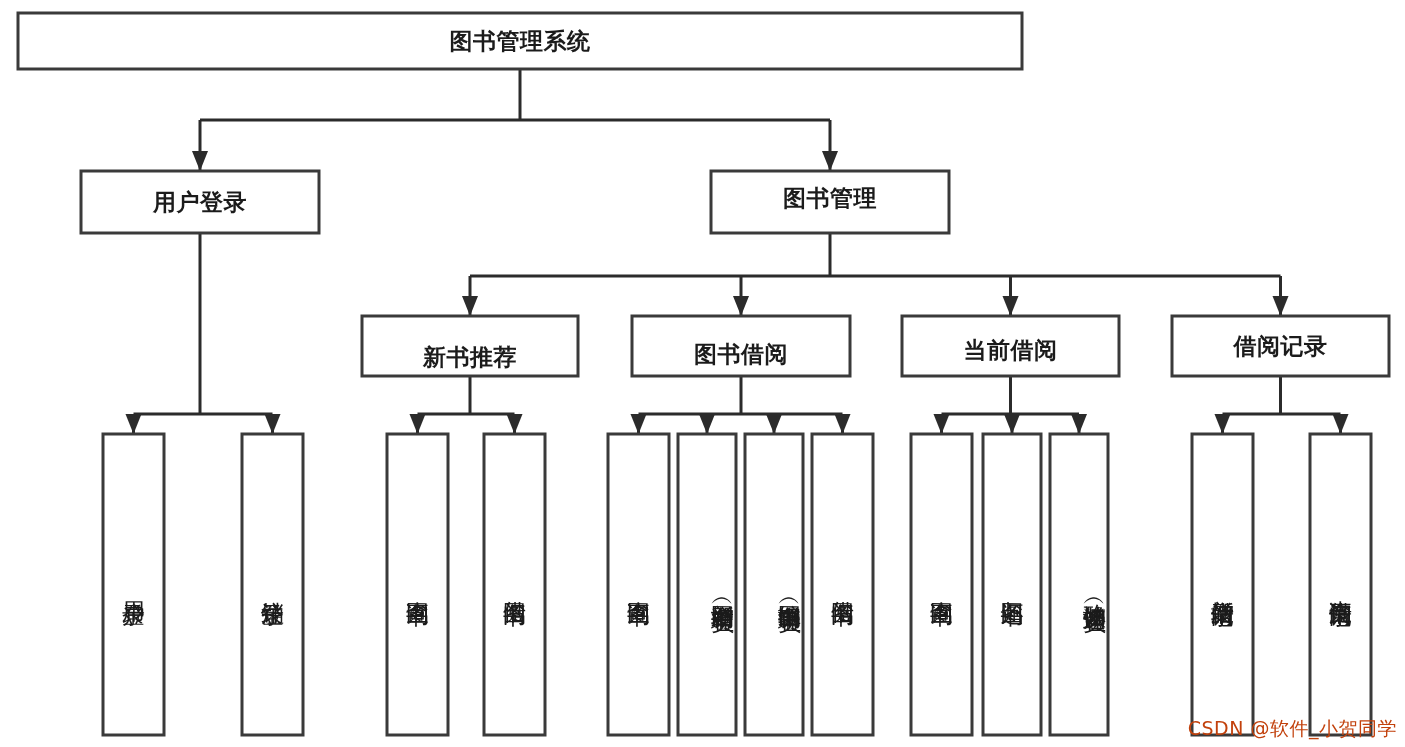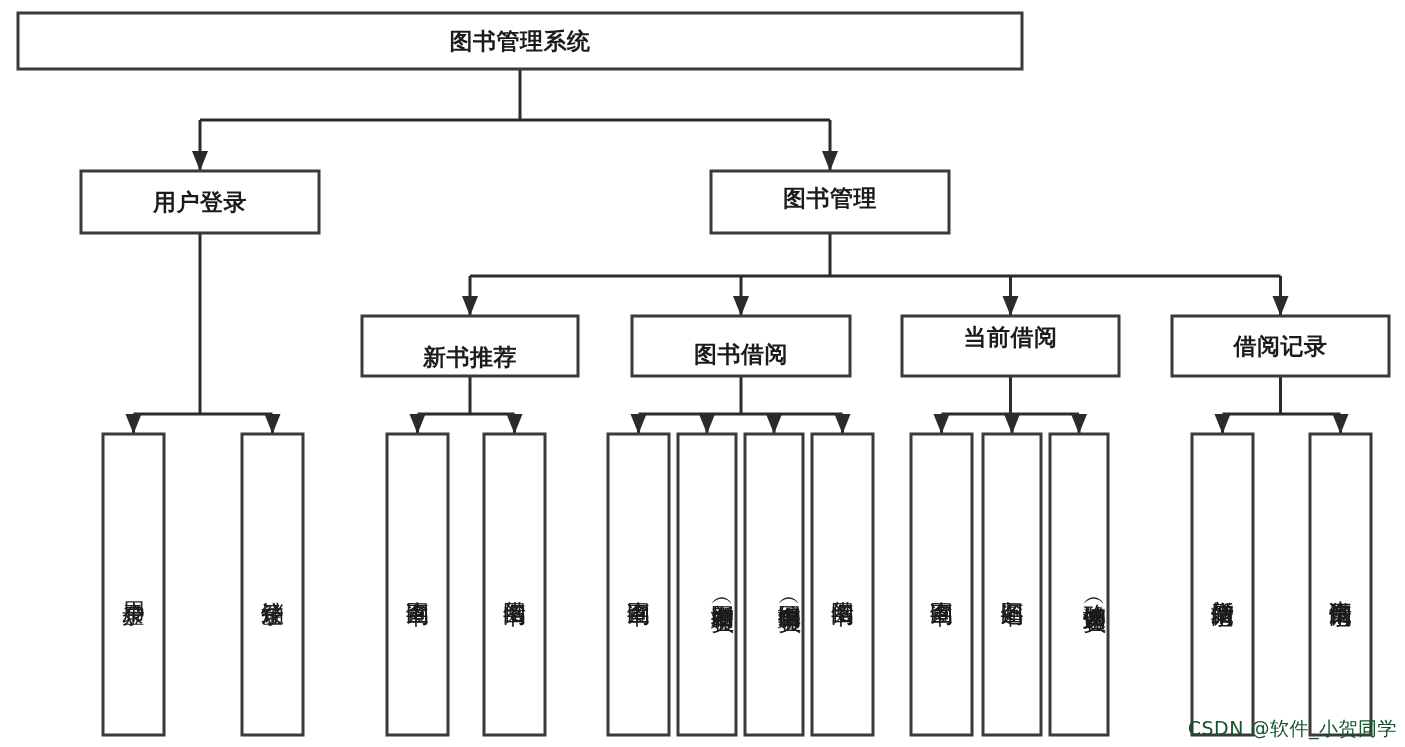--- a/index.html
+++ b/index.html
@@ -68,21 +68,21 @@
     pointer-events: none;
     overflow: hidden;
   }
   .node-label-v.centered {
     align-items: center;
   }
   .watermark {
     position: absolute;
     right: 8px;
     bottom: 5px;
-    color: #14532d;
+    color: #c2410c;
     font-size: 19px;
     letter-spacing: 0.5px;
     white-space: nowrap;
   }
 </style>
 </head>
 <body>
 
 <div id="diagram-root">
   <svg class="canvas" viewBox="0 0 1405 747">
@@ -162,21 +162,21 @@
         <rect x="1192" y="434" width="61" height="301" class="node-box"></rect>
         <rect x="1310" y="434" width="61" height="301" class="node-box"></rect>
       </g>
   </svg>
   <div id="labels-layer">
       <div class="node-label-h" style="left: 18px; top: 13px; width: 1004px; height: 56px;">图书管理系统</div>
       <div class="node-label-h" style="left: 81px; top: 171px; width: 238px; height: 62px;">用户登录</div>
       <div class="node-label-h" style="left: 711px; top: 171px; width: 238px; height: 54px;">图书管理</div>
       <div class="node-label-h" style="left: 362px; top: 316px; width: 216px; height: 60px; margin-top: 11px;">新书推荐</div>
       <div class="node-label-h" style="left: 632px; top: 316px; width: 218px; height: 76px;">图书借阅</div>
-      <div class="node-label-h" style="left: 902px; top: 307px; width: 217px; height: 60px; text-align: right;">当前借阅</div>
+      <div class="node-label-h" style="left: 902px; top: 320px; width: 217px; height: 60px; text-align: right;">当前借阅</div>
       <div class="node-label-h" style="left: 1172px; top: 316px; width: 217px; height: 60px;">借阅记录</div>
       <div class="node-label-v centered" style="left: 103px; top: 434px; width: 61px; height: 301px; padding-top: 0px;">用户登录</div>
       <div class="node-label-v centered" style="left: 242px; top: 434px; width: 61px; height: 301px; padding-top: 0px;">注销登录</div>
       <div class="node-label-v centered" style="left: 387px; top: 434px; width: 61px; height: 301px; padding-top: 0px;">查询图书</div>
       <div class="node-label-v centered" style="left: 484px; top: 434px; width: 61px; height: 301px; padding-top: 0px;">借阅图书</div>
       <div class="node-label-v centered" style="left: 608px; top: 434px; width: 61px; height: 301px; padding-top: 0px;">查询图书</div>
       <div class="node-label-v" style="left: 678px; top: 434px; width: 58px; height: 301px; padding-top: 6px;">新增图书（管理员）</div>
       <div class="node-label-v" style="left: 745px; top: 434px; width: 58px; height: 301px; padding-top: 6px;">编辑图书（管理员）</div>
       <div class="node-label-v centered" style="left: 812px; top: 434px; width: 61px; height: 301px; padding-top: 0px;">借阅图书</div>
       <div class="node-label-v centered" style="left: 911px; top: 434px; width: 61px; height: 301px; padding-top: 0px;">查询图书</div>

